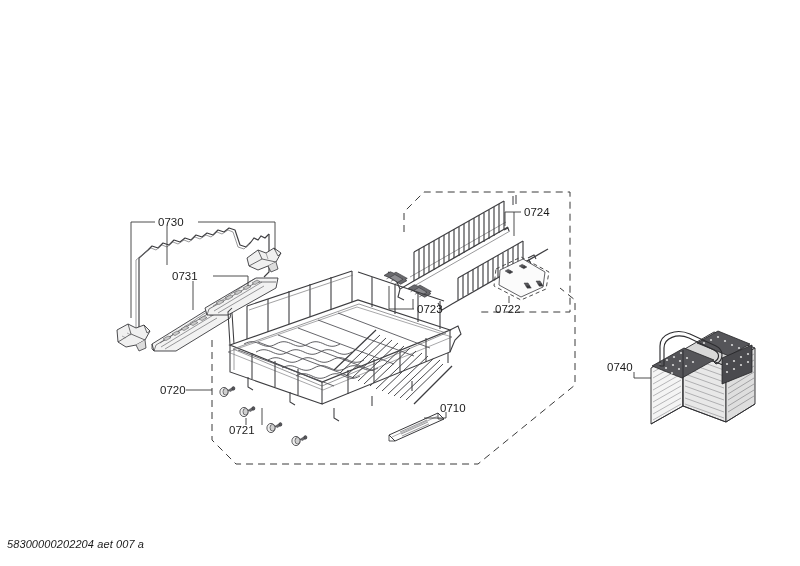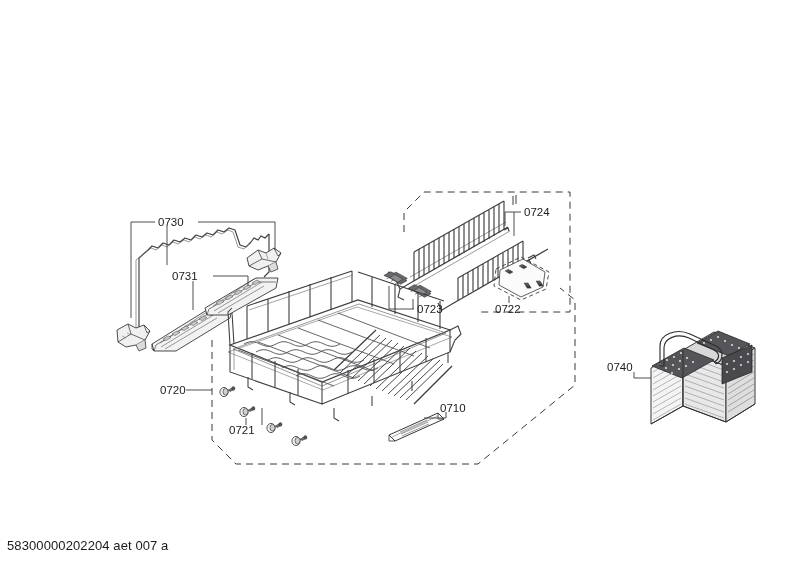--- a/index.html
+++ b/index.html
@@ -22,24 +22,25 @@
     position: absolute;
     left: 0;
     top: 0;
     width: 800px;
     height: 566px;
   }
   .footer-text {
     position: absolute;
     left: 7px;
     top: 538px;
-    font-size: 13px;
+    font-size: 11px;
     color: #1a1a1a;
     letter-spacing: 0.1px;
     white-space: nowrap;
+    font-style: italic;
   }
   svg text.lbl {
     font-family: "Liberation Sans", sans-serif;
     font-size: 11.5px;
     fill: #1a1a1a;
   }
 </style>
 </head>
 <body>
 

